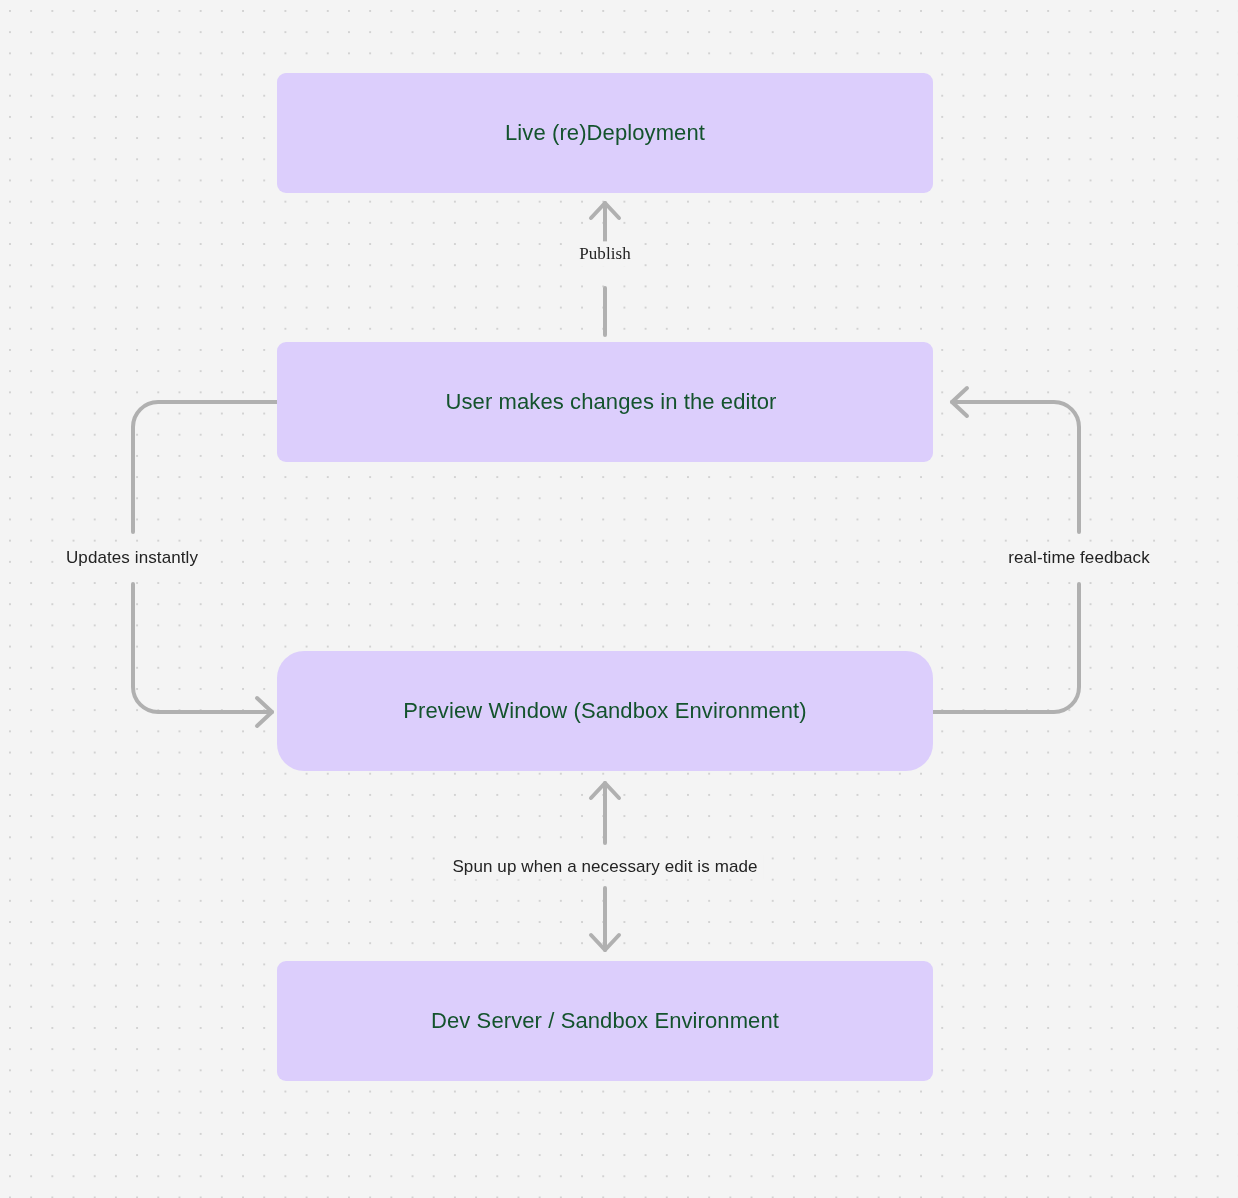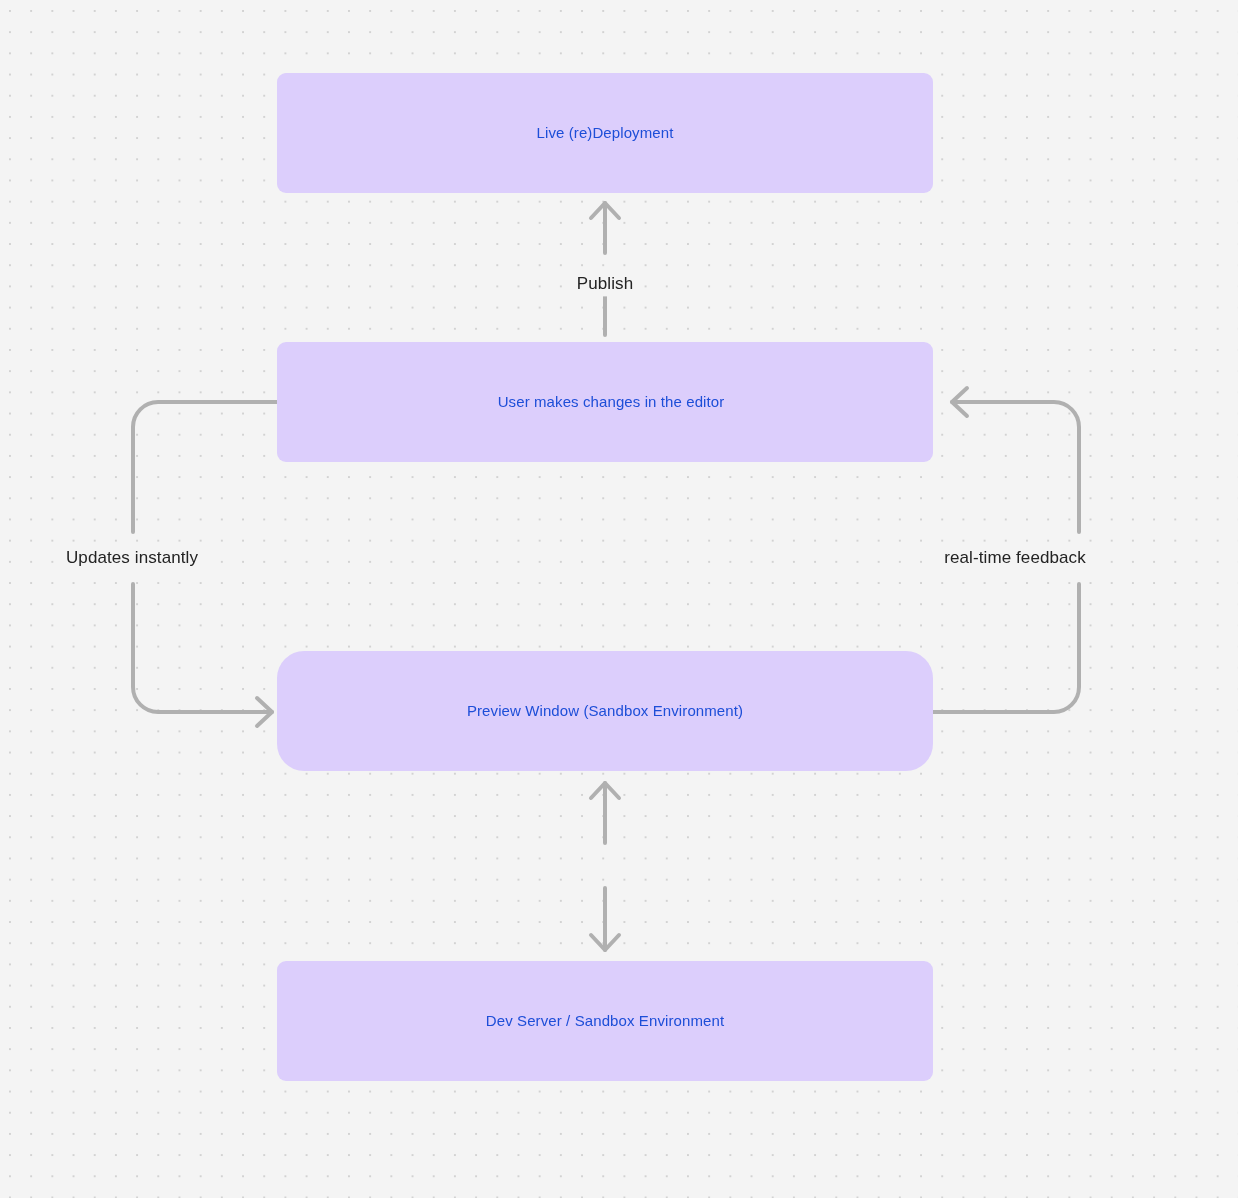--- a/index.html
+++ b/index.html
@@ -50,45 +50,45 @@
     background-color: #dccefc;
     border-radius: 9px;
     display: flex;
     align-items: center;
     justify-content: center;
     width: 656px;
     height: 120px;
     left: 277px;
   }
   .node-label {
-    font-size: 15px;
-    color: #1d4ed8;
+    font-size: 22px;
+    color: #14532d;
     letter-spacing: 0.1px;
     text-align: center;
     line-height: 1.3;
   }
   .edge-label {
     position: absolute;
     font-size: 17px;
     color: #232323;
     letter-spacing: 0.1px;
     white-space: nowrap;
     background-color: #f4f4f4;
     padding: 2px 6px;
     transform: translate(-50%, -50%);
     line-height: 1.25;
   }
   #node-live-deployment { top: 73px; }
   #node-user-changes    { top: 342px; padding-left: 12px; }
   #node-preview-window  { top: 651px; border-radius: 27px; }
   #node-dev-server      { top: 961px; justify-content: center; }
 
-  #label-publish        { left: 605px; top: 284px; }
+  #label-publish        { left: 605px; top: 254px; font-family: Liberation Serif, serif; }
   #label-updates        { left: 132px; top: 558px; text-align: center; }
-  #label-realtime       { left: 1015px; top: 558px; }
+  #label-realtime       { left: 1079px; top: 558px; }
   #label-spun-up        { left: 605px; top: 867px; }
 </style>
 </head>
 <body>
 
 <div id="canvas">
 
   <svg id="edges" viewBox="0 0 1238 1198" width="1238" height="1198">
 
     <g>
@@ -132,14 +132,15 @@
   <div class="node" id="node-dev-server">
     <span class="node-label">Dev Server / Sandbox Environment</span>
   </div>
 
   <div class="edge-label" id="label-publish">Publish</div>
 
   <div class="edge-label" id="label-updates">Updates instantly</div>
 
   <div class="edge-label" id="label-realtime">real-time feedback</div>
 
+  <div class="edge-label" id="label-spun-up">Spun up when a necessary edit is made</div>
 
 </div>
 
 </body></html>

